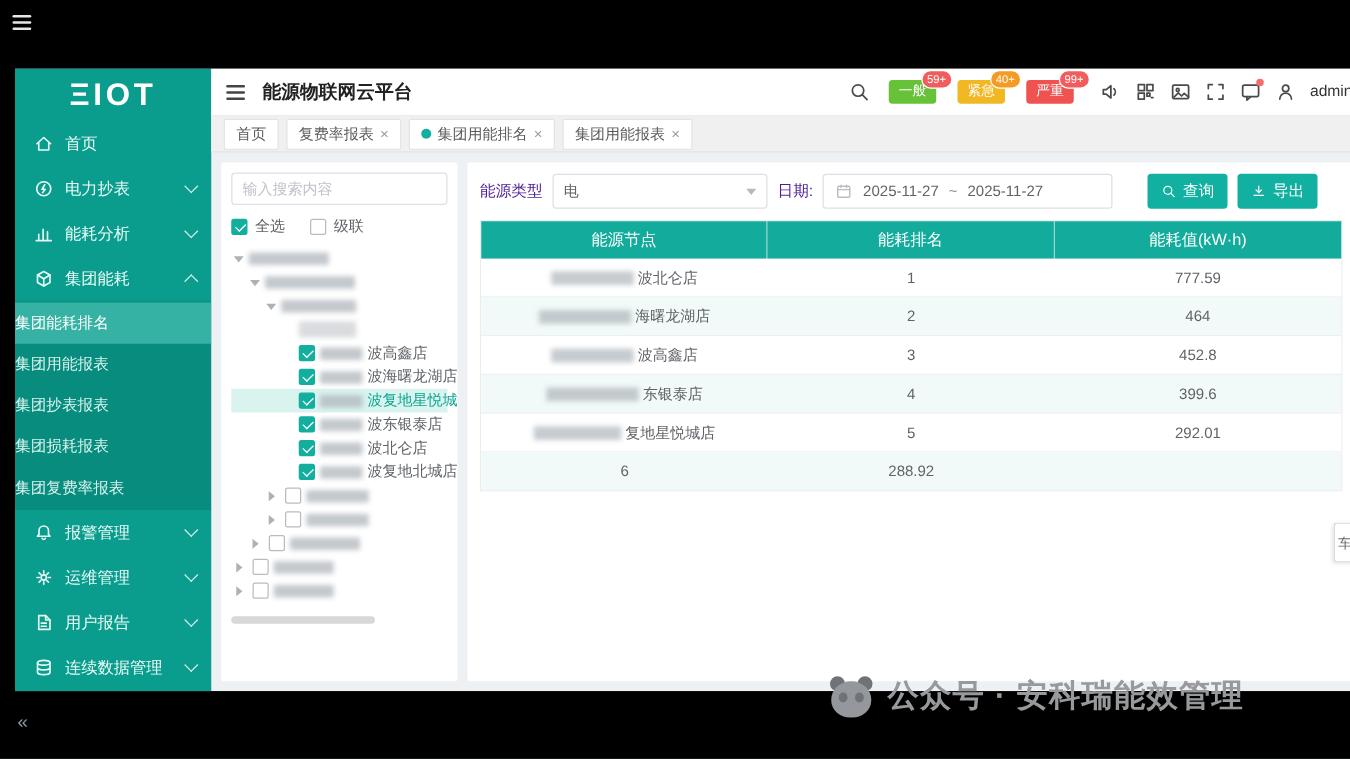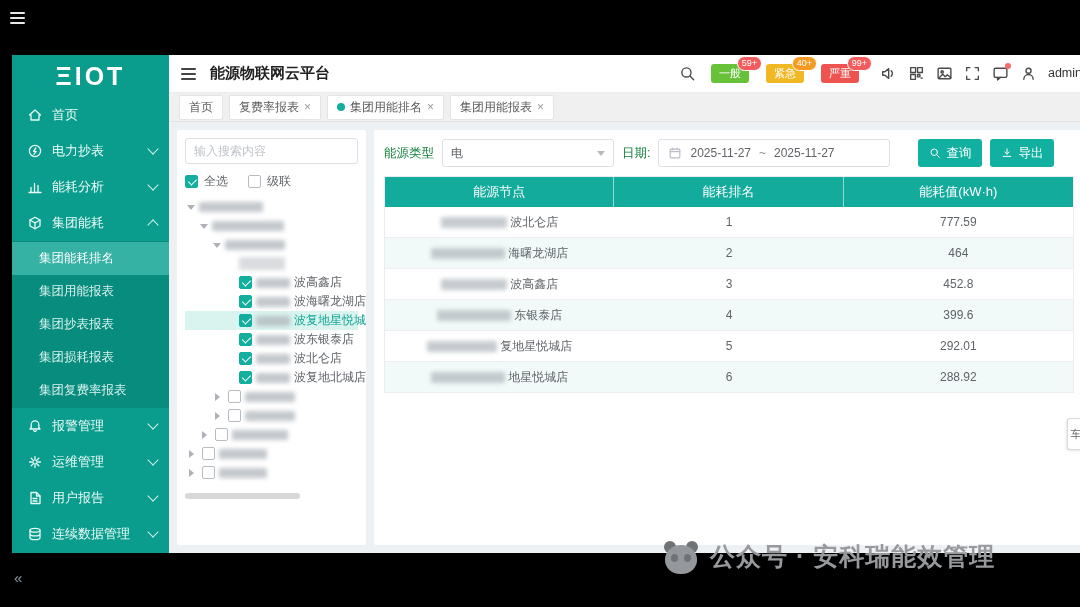--- a/index.html
+++ b/index.html
@@ -23,21 +23,21 @@
   .sidebar{position:absolute;left:0;top:0;width:157px;height:100%;background:#0a9c8c;overflow:hidden}
   .logo{height:42px;display:flex;align-items:center;justify-content:center;color:#fff;
         font-size:25px;font-weight:bold;letter-spacing:3px}
   .menu-item{height:36px;display:flex;align-items:center;padding:0 12px 0 15px;color:#eafcf8;
              font-size:13px;gap:9px;cursor:pointer}
   .menu-item .micon{width:16px;height:16px;display:flex;flex:none;color:#eafcf8}
   .chev{width:7px;height:7px;border-right:1.5px solid #cfeeea;border-bottom:1.5px solid #cfeeea;
         transform:rotate(45deg);margin-left:auto;margin-top:-4px;flex:none}
   .chev.up{transform:rotate(-135deg);margin-top:4px}
   .submenu{background:rgba(0,0,0,.10);padding:1px 0}
-  .submenu-item{height:33px;display:flex;align-items:center;padding-left:27px;color:#d9f3ef;
+  .submenu-item{height:33px;display:flex;align-items:center;color:#d9f3ef;
                 font-size:12.5px;cursor:pointer}
   .submenu-item.active{background:#35b2a3;color:#fff}
 
   
   .header{position:absolute;left:157px;top:0;width:923px;height:38px;background:#fff;
           display:flex;align-items:center;padding:0 10px 0 12px;box-sizing:border-box;
           border-bottom:1px solid #ececec}
   .page-title{font-size:15px;font-weight:bold;color:#222;margin-left:14px}
   .header-right{margin-left:auto;display:flex;align-items:center;gap:11px}
   .hicon{width:17px;height:17px;color:#4a4a4a;display:inline-flex;cursor:pointer;position:relative;flex:none}
@@ -87,21 +87,21 @@
         opacity:.75;flex:none}
   .mask.gray{height:13px;background:#cdd0d4}
   .mask.tbl{height:11px;background:#b4bac0}
   .tree-label{white-space:nowrap}
   .h-scroll{position:absolute;left:8px;bottom:46px;width:115px;height:6px;background:#d8d8d8;border-radius:3px;cursor:pointer}
 
   
   .main-panel{position:absolute;left:205px;top:8px;width:710px;height:415px;background:#fff;
               border-radius:2px;padding:8px 10px;box-sizing:border-box}
   .filter-row{display:flex;align-items:center;gap:8px;height:30px}
-  .flabel{font-size:12.5px;color:#15803d;white-space:nowrap}
+  .flabel{font-size:12.5px;color:#4c1d95;white-space:nowrap}
   .select{width:172px;height:28px;border:1px solid #dcdfe6;border-radius:3px;display:flex;align-items:center;
           padding:0 8px;box-sizing:border-box;font-size:12px;color:#5f6368;cursor:pointer;background:#fff}
   .sel-caret{margin-left:auto;width:0;height:0;border:4px solid transparent;border-top:5px solid #b6bac0;margin-top:5px}
   .datebox{width:232px;height:28px;border:1px solid #dcdfe6;border-radius:3px;display:flex;align-items:center;
            gap:8px;padding:0 9px;box-sizing:border-box;font-size:12px;color:#5f6368;cursor:pointer;background:#fff}
   .datebox .sep{color:#8a8f95}
   .btn{height:28px;padding:0 11px;border:none;border-radius:3px;background:#12b0a0;color:#fff;
        font-size:12.5px;display:flex;align-items:center;gap:5px;cursor:pointer;
        font-family:"Liberation Sans","DejaVu Sans",sans-serif}
   .btn:first-of-type{margin-left:20px}
@@ -487,24 +487,20 @@
             </div>
             <div class="tr">
               <div class="td">
                 <span class="mask tbl" style="width:70px"></span>
                 <span>复地星悦城店</span>
               </div>
               <div class="td">5</div>
               <div class="td">292.01</div>
             </div>
             <div class="tr alt">
-              <div class="td">
-                <span class="mask tbl" style="width:74px"></span>
-                <span>地星悦城店</span>
-              </div>
               <div class="td">6</div>
               <div class="td">288.92</div>
             </div>
           </div>
       </div>
     </div>
 
     <div class="side-tab">车</div>
   </div>
 </div>

